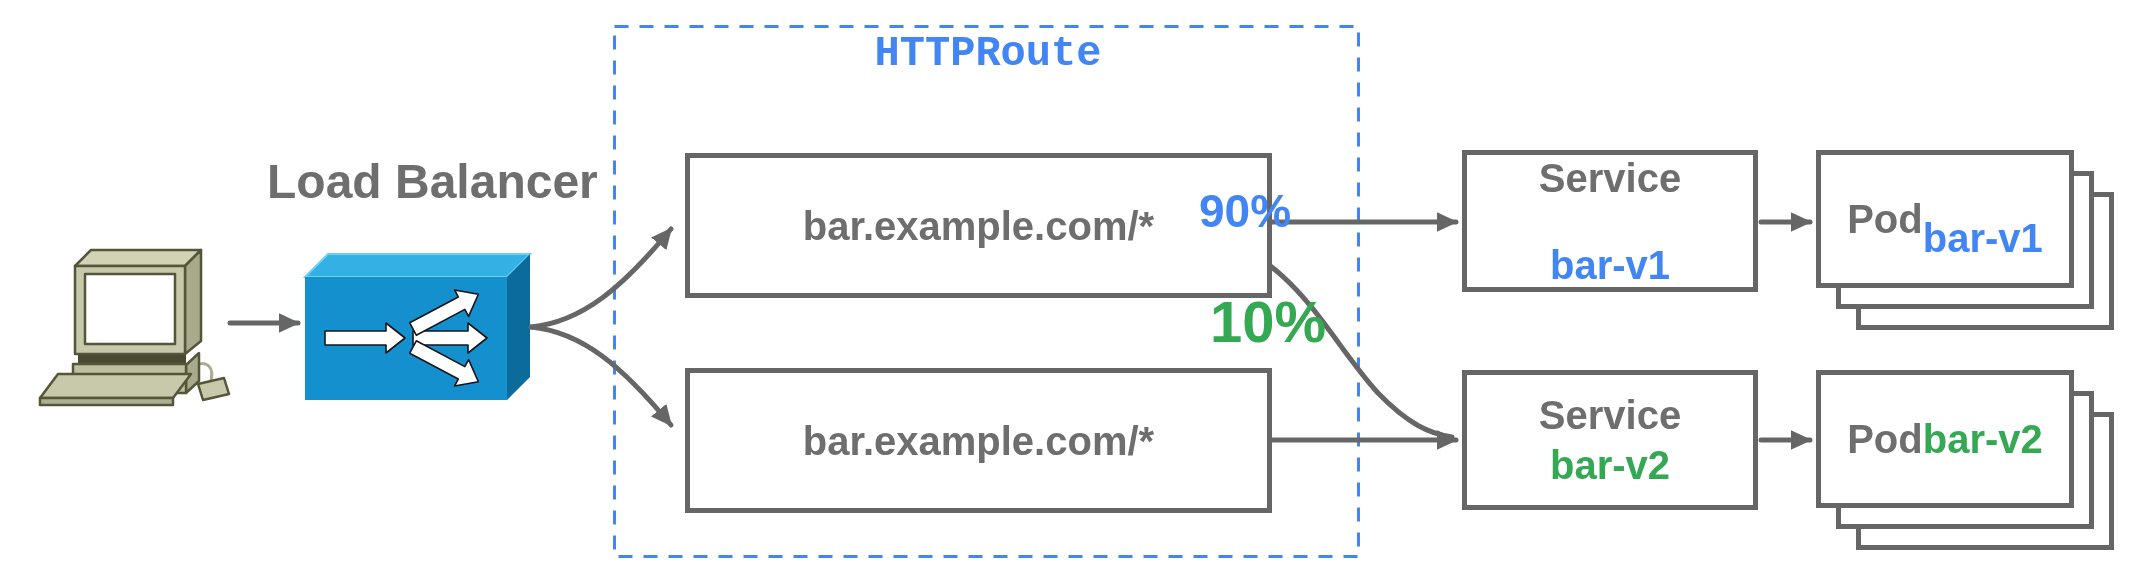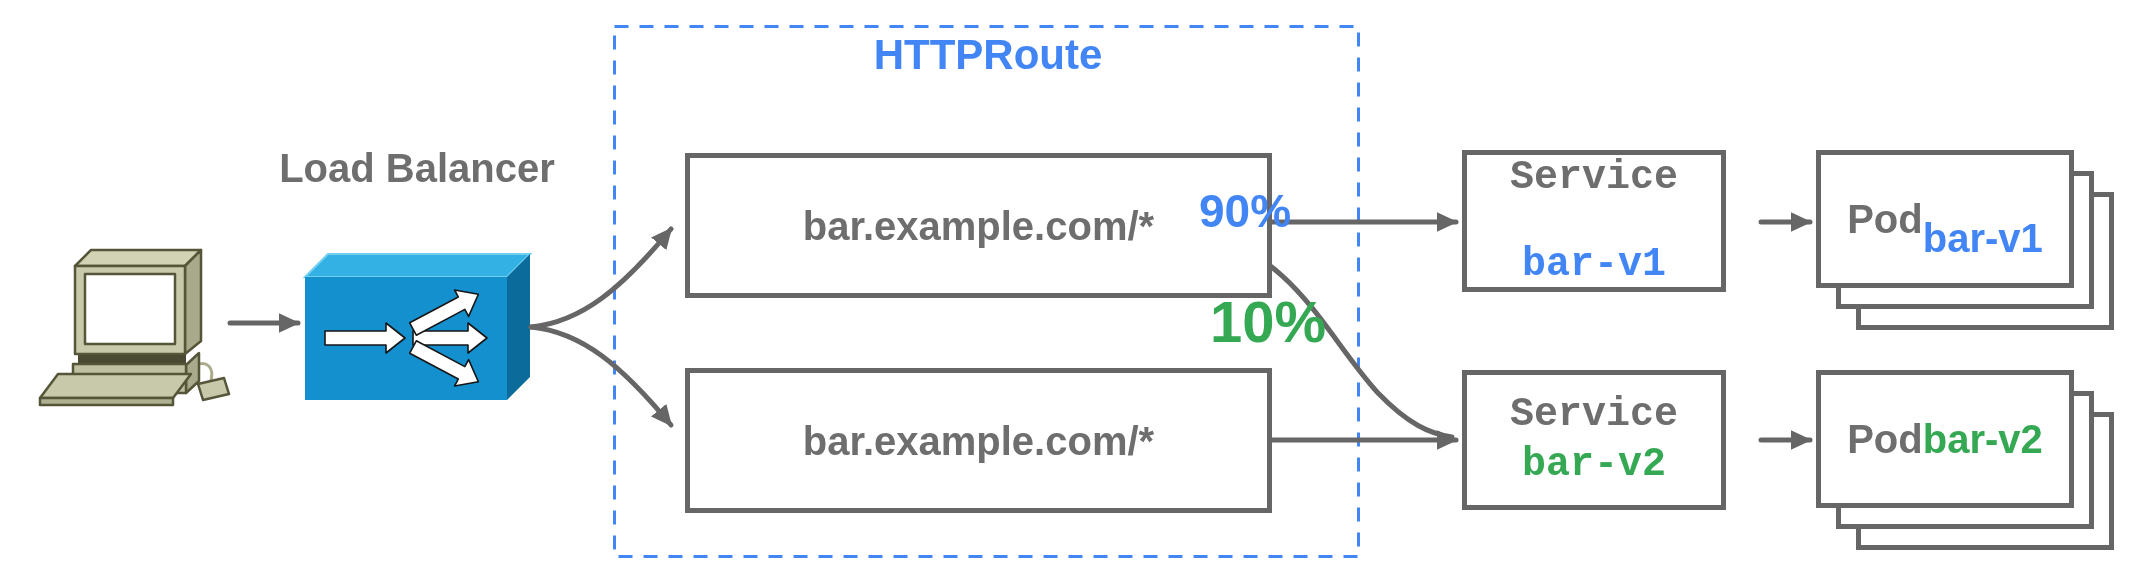--- a/index.html
+++ b/index.html
@@ -12,37 +12,37 @@
   .gray{color:#6E6E6E;}
   .blue{color:#4285F4;margin-top:37px;}
   .green{color:#34A853;}
   .node{
     position:absolute;background:#ffffff;border:5px solid #666666;
     box-sizing:border-box;display:flex;flex-direction:column;
     align-items:center;justify-content:center;text-align:center;
     font-weight:bold;color:#6E6E6E;
   }
   .rule-box{width:587px;height:145px;font-size:40px;line-height:48px;}
-  .svc-box{width:264px;height:142px;font-size:40px;line-height:50px;font-family:Liberation Mono, monospace;}
+  .svc-box{width:296px;height:142px;font-size:40px;line-height:50px;}
   .pod-stack{position:absolute;width:300px;height:186px;}
   .pod-layer{
     position:absolute;width:258px;height:138px;background:#ffffff;
     border:5px solid #666666;box-sizing:border-box;
   }
   .pod-back1{left:20px;top:21px;}
   .pod-back2{left:40px;top:42px;}
   .pod-front{
     left:0;top:0;display:flex;flex-direction:row;align-items:center;
     justify-content:center;text-align:center;font-weight:bold;color:#6E6E6E;
     font-size:40px;line-height:50px;
   }
-  #lb-label{left:267px;top:146px;width:300px;text-align:center;font-size:40px;}
+  #lb-label{left:267px;top:154px;width:300px;text-align:center;font-size:48px;}
   #route-title{
     position:absolute;left:790px;top:30px;width:396px;text-align:center;
-    font-weight:bold;font-size:42px;line-height:49px;color:#4285F4;
+    font-weight:bold;font-size:42px;line-height:49px;color:#4285F4;font-family:Liberation Mono, monospace;
   }
   #weight-90{left:1199px;top:147px;font-size:46px;}
   #weight-10{left:1210px;top:288px;font-size:58px;}
 </style>
 </head>
 <body>
 
 <div class="stage">
 
   <svg class="layer" width="2149" height="573" viewBox="0 0 2149 573">

